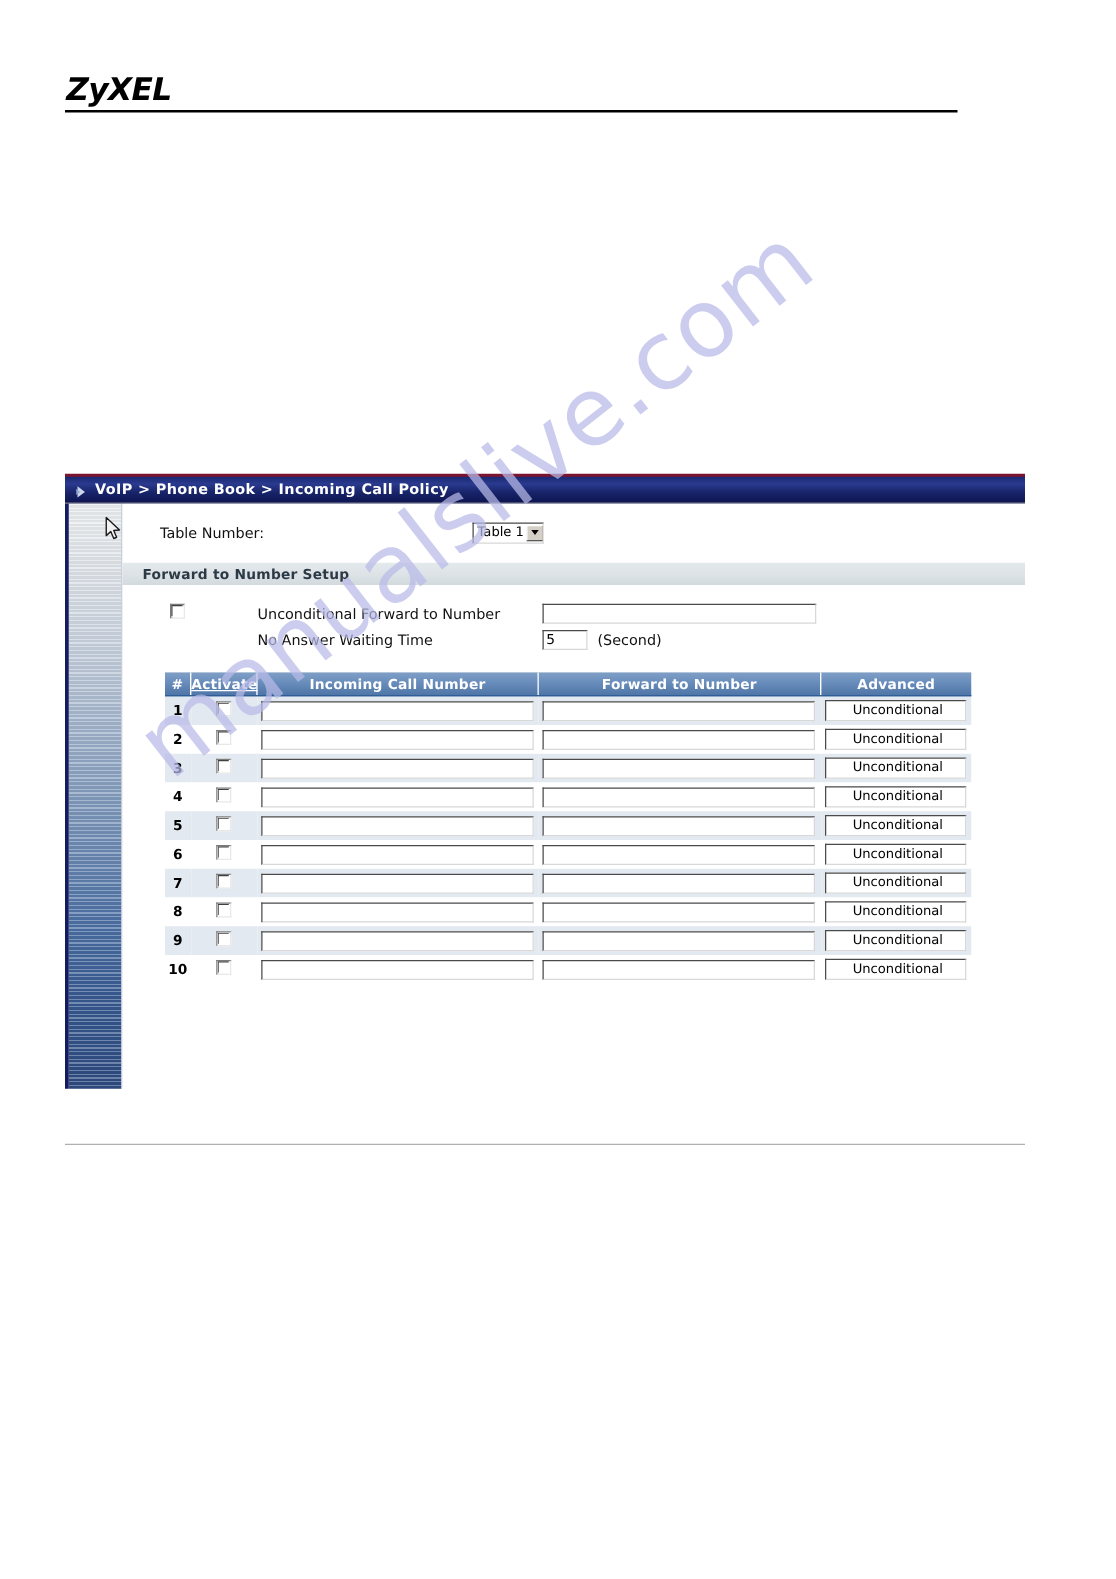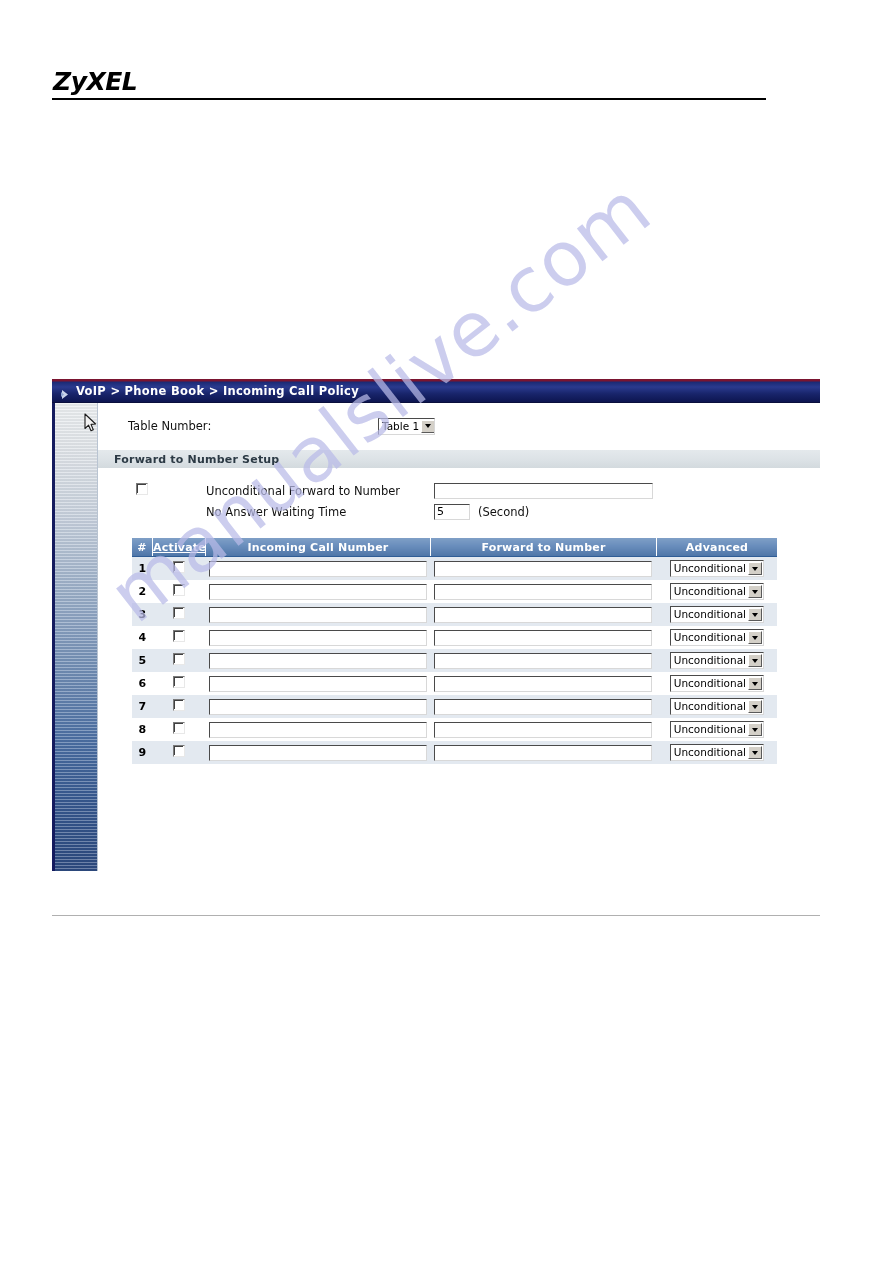--- a/index.html
+++ b/index.html
@@ -12,21 +12,21 @@
     height: 1263px;
     position: relative;
     overflow: hidden;
     font-family: "Liberation Sans", sans-serif;
   }
 
   
   #page-header {
     position: absolute;
     left: 52px;
-    top: 68px;
+    top: 58px;
     width: 714px;
   }
   #brand-logo {
     font-family: "DejaVu Sans", sans-serif;
     font-weight: bold;
     font-style: italic;
     font-size: 25px;
     letter-spacing: -0.5px;
     color: #000000;
     line-height: 28px;
@@ -287,21 +287,21 @@
     box-sizing: border-box;
   }
   .sel-arrow i {
     display: block;
     width: 0; height: 0;
     border-left: 3.5px solid transparent;
     border-right: 3.5px solid transparent;
     border-top: 4px solid #000000;
   }
   #table-select { width: 57px; }
-  .cond-select { width: 94px; }
+  .cond-select { width: 113px; flex-direction: column; }
 
   
   #adv-table-wrap {
     padding: 8px 0 0 34px;
   }
   #adv-table {
     border-collapse: collapse;
     width: 644px;
     table-layout: fixed;
   }
@@ -562,20 +562,36 @@
                 <td class="col-fwd">
                   <span class="wtext"></span>
                 </td>
                 <td class="col-cond"><span class="wselect cond-select">
                     <span class="sel-text">Unconditional</span>
                     <span class="sel-arrow">
                       <i></i>
                     </span>
                   </span></td>
               </tr>
+              <tr class="row-even">
+                <td class="col-num">10</td>
+                <td class="col-act"><span class="wcheck"></span></td>
+                <td class="col-in">
+                  <span class="wtext"></span>
+                </td>
+                <td class="col-fwd">
+                  <span class="wtext"></span>
+                </td>
+                <td class="col-cond"><span class="wselect cond-select">
+                    <span class="sel-text">Unconditional</span>
+                    <span class="sel-arrow">
+                      <i></i>
+                    </span>
+                  </span></td>
+              </tr>
             </tbody>
         </table>
       </div>
 
     </div>
   </div>
 </div>
 
 <div id="footer-rule"></div>
 

